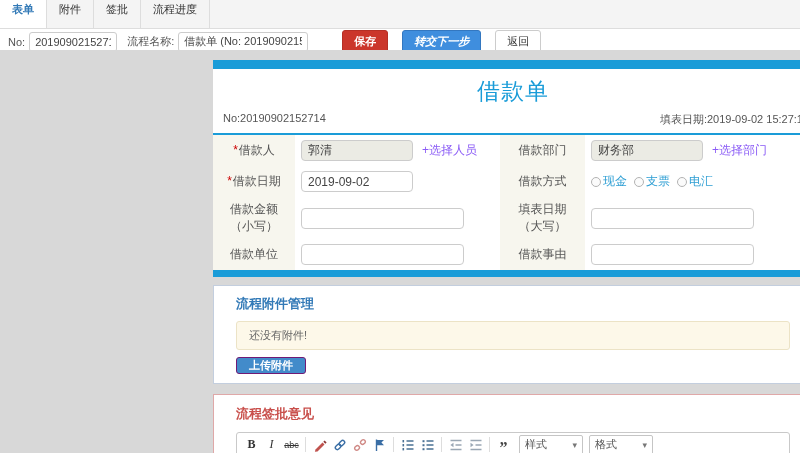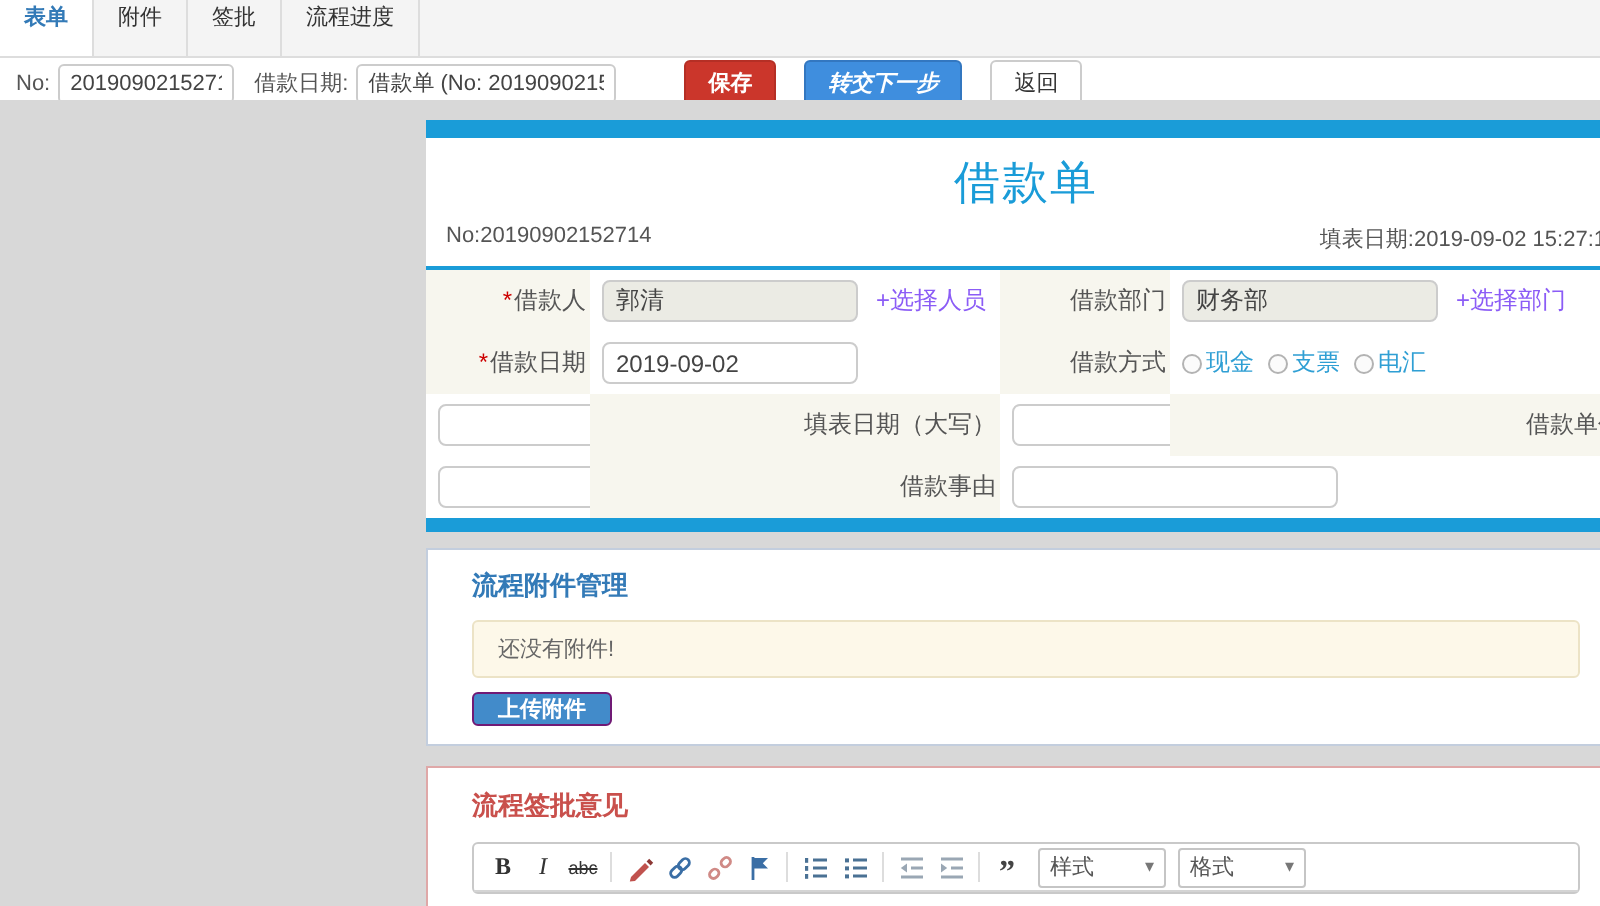--- a/index.html
+++ b/index.html
@@ -26,26 +26,26 @@
   .workspace { position:absolute; top:50px; left:0; right:0; bottom:0; background:#d8d8d8; }
   .panel { position:absolute; left:213px; top:10px; width:600px; }
 
   
   .form-card { background:#fff; }
   .panel-topbar { height:9px; background:#1a9cd8; }
   .panel-title { text-align:center; color:#1a9cd8; font-size:23px; padding:7px 0 3px; letter-spacing:1px; }
   .panel-meta { display:flex; justify-content:space-between; font-size:11px; color:#555; padding:2px 10px 6px; white-space:nowrap; }
   .blue-line { height:2px; background:#1a9cd8; }
   .form-grid { display:grid; grid-template-columns:82px 205px 85px 1fr; grid-auto-rows:minmax(31px,auto); font-size:12px; }
-  .lbl { background:#f7f6ee; color:#555; display:flex; align-items:center; justify-content:flex-end; text-align:center; padding:4px 2px; line-height:17px; }
+  .lbl { background:#f7f6ee; color:#555; display:flex; align-items:center; justify-content:center; text-align:center; padding:4px 12px; line-height:17px; }
   .fld { display:flex; align-items:center; padding:4px 2px 4px 6px; background:#fff; }
   .req { color:#cc0000; margin-right:1px; }
   .f-input { height:21px; border:1px solid #ccc; border-radius:4px; font-size:12px; padding:0 6px; color:#444; font-family:inherit; background:#fff; }
   .f-input.ro { background:#ebebe4; }
-  .w-sm { width:128px; }
+  .w-sm { width:112px; }
   .w-lg { width:163px; }
   .picker-link { color:#8b5cf6; font-size:12px; margin-left:9px; text-decoration:none; white-space:nowrap; cursor:pointer; }
   .radio-group { display:flex; align-items:center; gap:7px; }
   .radio-opt { display:flex; align-items:center; gap:2px; cursor:pointer; }
   .radio-dot { width:10px; height:10px; border-radius:50%; border:1px solid #b3b3b3; background:#fbfbfb; display:inline-block; }
   .radio-text { color:#2f9fd4; font-size:12px; }
   .blue-bottom { height:7px; background:#1a9cd8; }
 
   
   .attach-card { margin-top:8px; background:#fff; border:1px solid #c3cede; padding:9px 22px 9px; }
@@ -73,21 +73,21 @@
 <div class="tabbar">
   <div class="tab active">表单</div>
   <div class="tab">附件</div>
   <div class="tab">签批</div>
   <div class="tab">流程进度</div>
 </div>
 
 <div class="cmdbar">
   <label>No:</label>
   <input class="cmd-input no-input" type="text" value="20190902152714" style="">
-  <label>借款日期:</label>
+  <label>流程名称:</label>
   <input class="cmd-input name-input" type="text" value="借款单 (No: 20190902152714)郭清" style="">
   <button class="btn btn-save">保存</button>
   <button class="btn btn-next">转交下一步</button>
   <button class="btn btn-back">返回</button>
 </div>
 
 <div class="workspace">
   <div class="panel">
 
     <div class="form-card">
@@ -135,20 +135,23 @@
                 <span class="radio-dot"></span>
                 <span class="radio-text">支票</span>
               </span>
             <span class="radio-opt">
                 <span class="radio-dot"></span>
                 <span class="radio-text">电汇</span>
               </span>
           </div>
         </div>
 
+        <div class="lbl">
+            <span>借款金额（小写）</span>
+          </div>
         <div class="fld">
           <input class="f-input w-lg" type="text" value="" style="">
         </div>
         <div class="lbl">
             <span>填表日期（大写）</span>
           </div>
         <div class="fld">
           <input class="f-input w-lg" type="text" value="" style="">
         </div>
 

